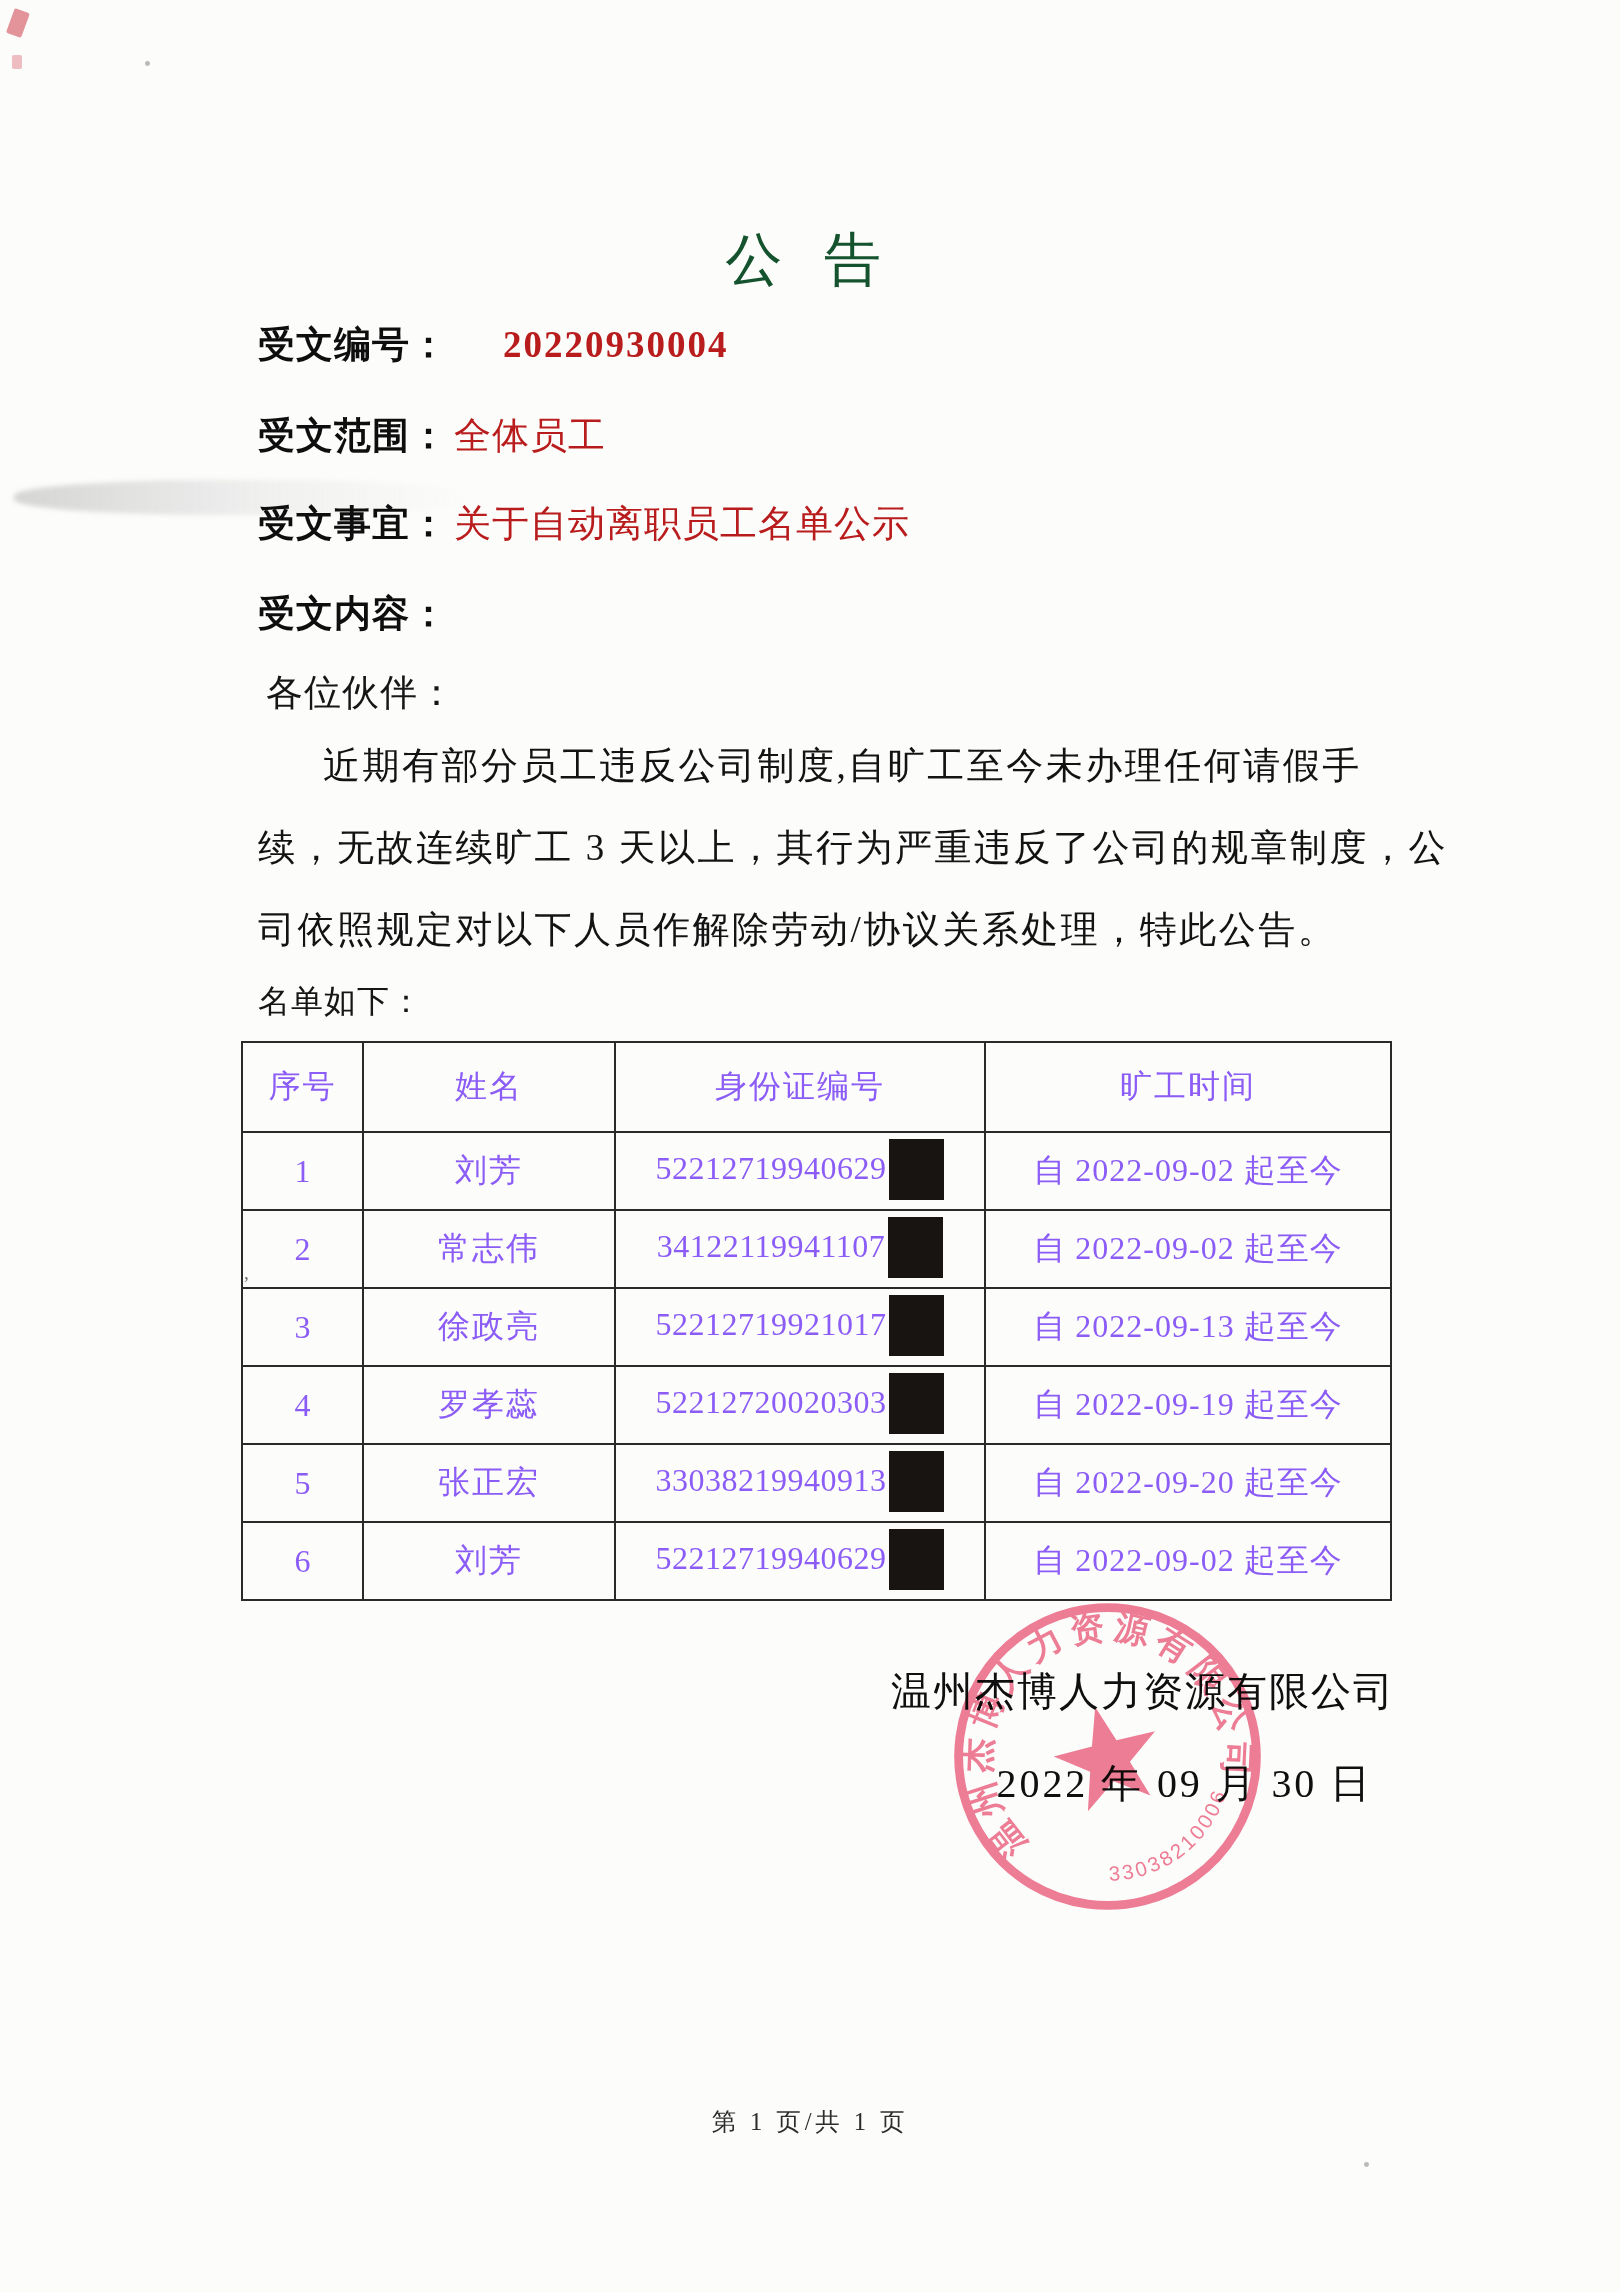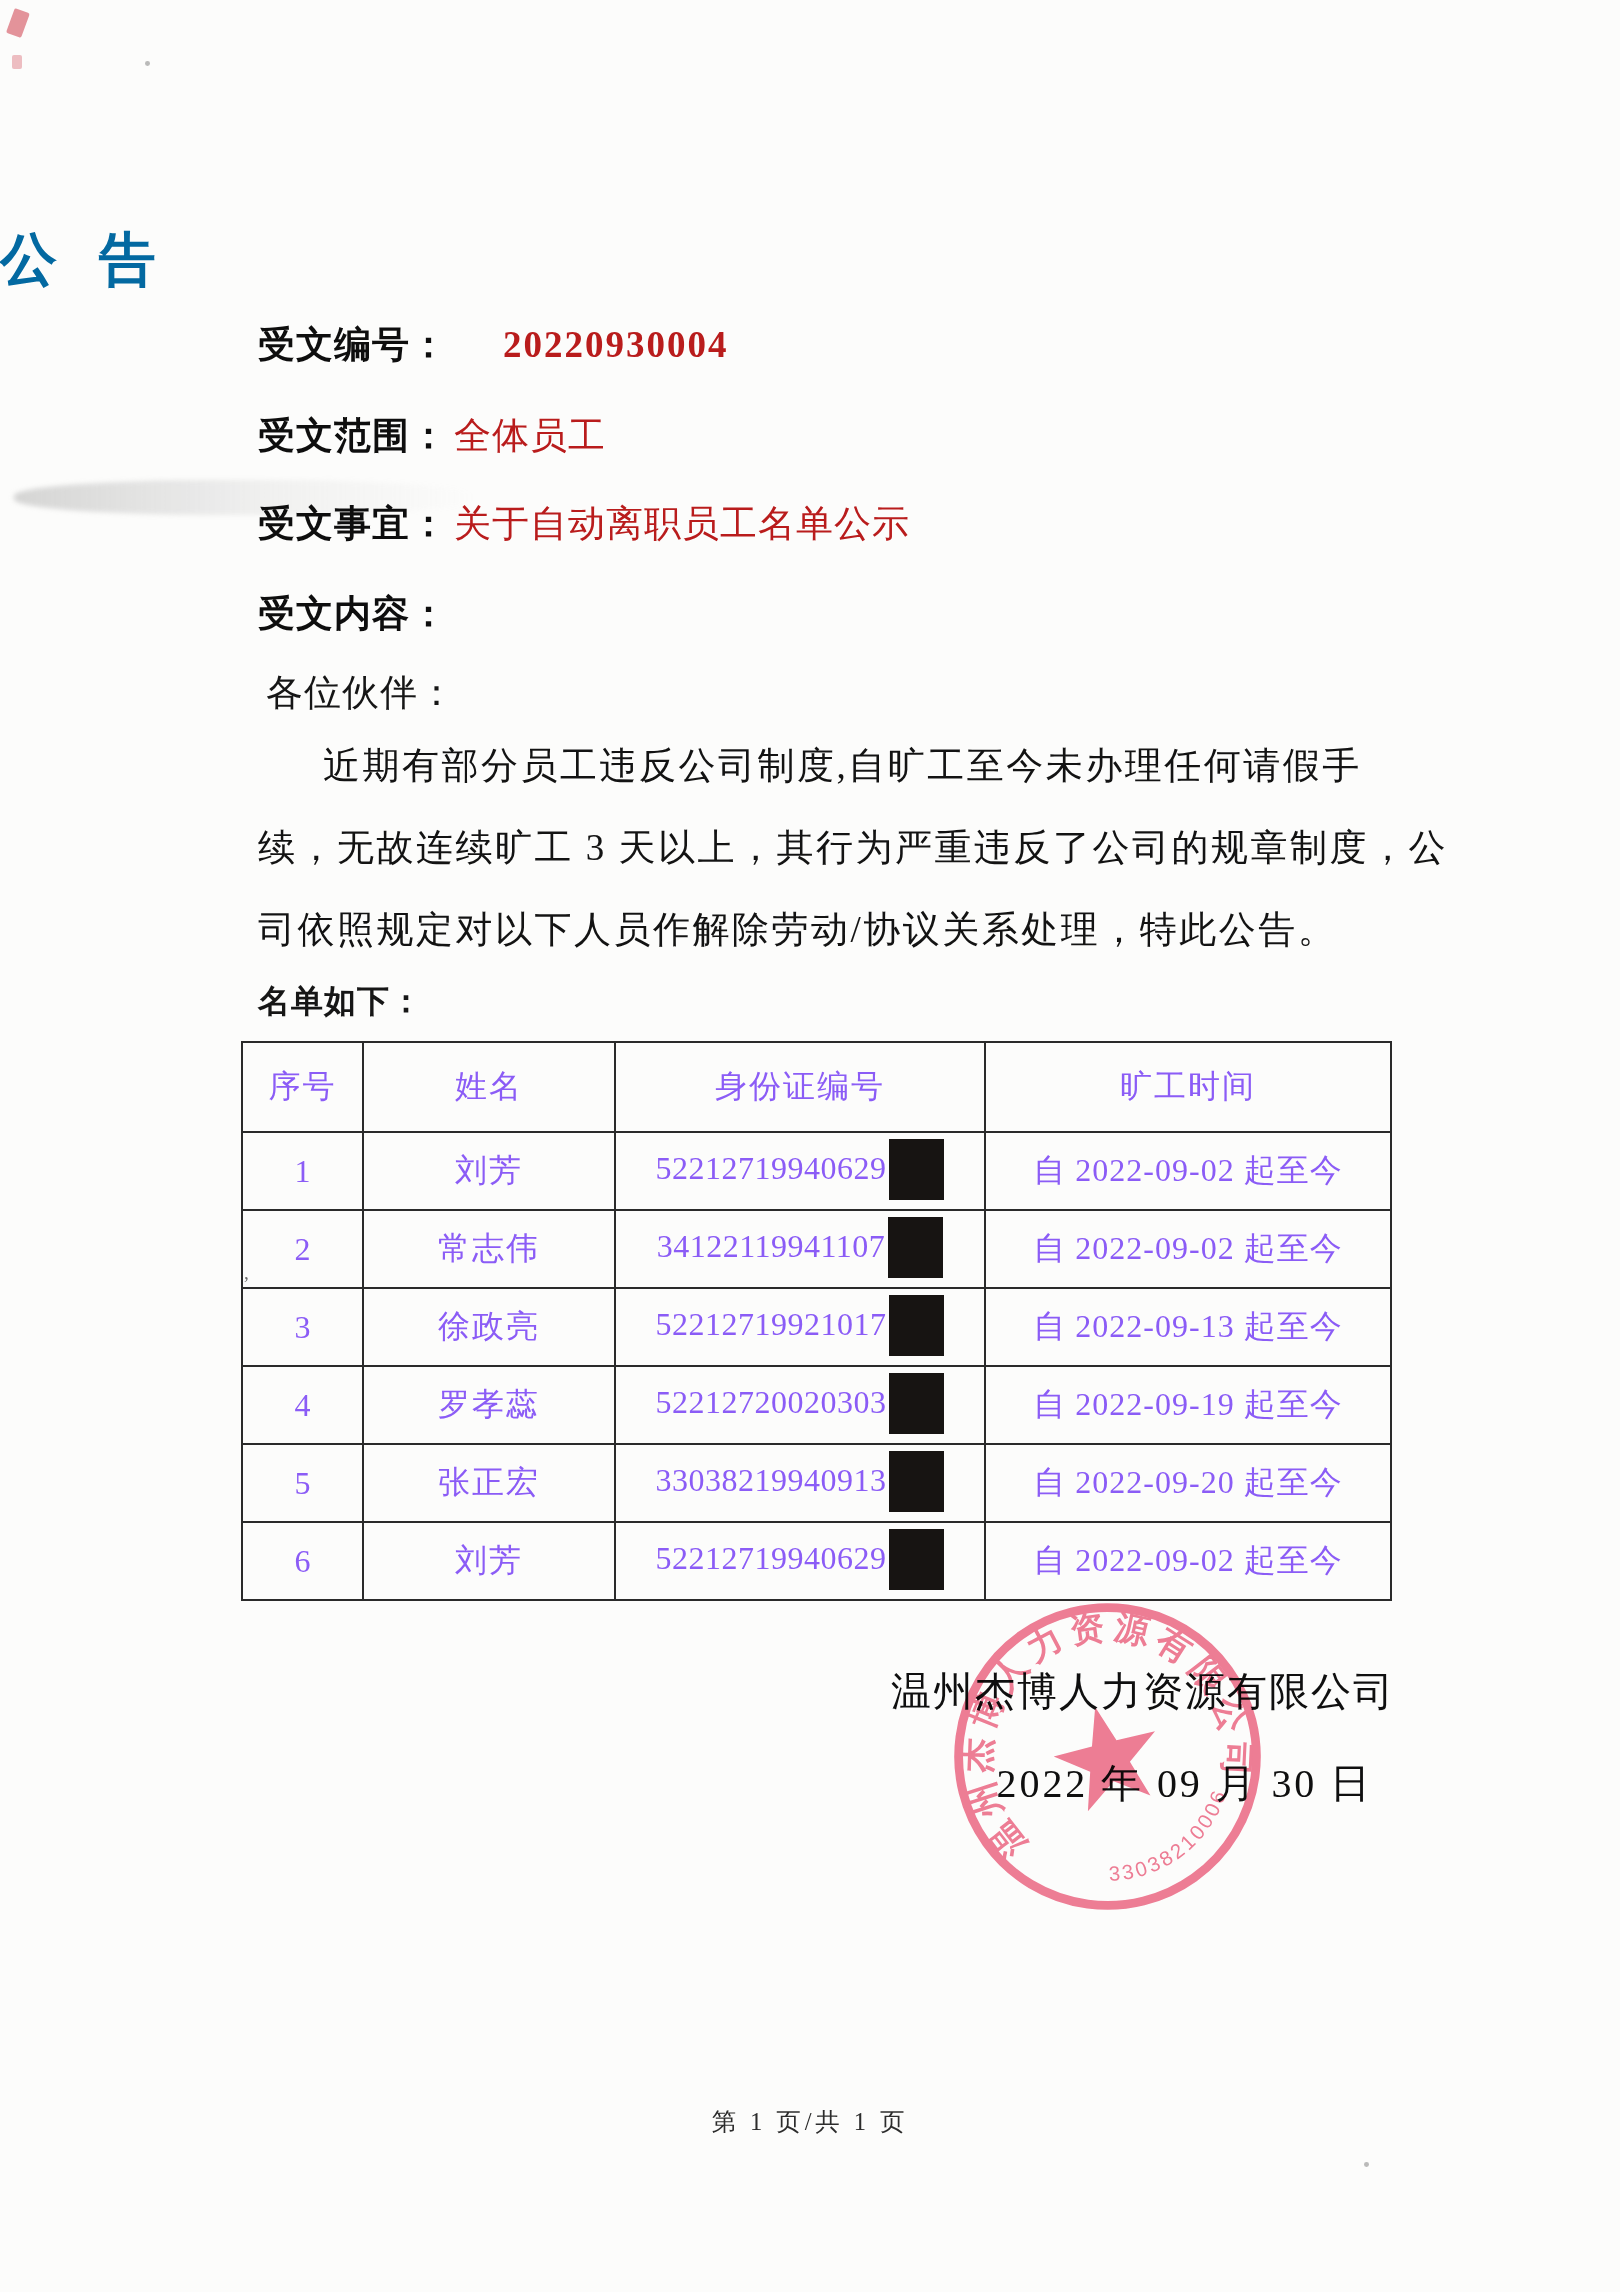--- a/index.html
+++ b/index.html
@@ -3,38 +3,38 @@
 <meta charset="utf-8">
 <style>
   html,body{margin:0;padding:0;background:#888;}
   .page{
     position:relative; width:1620px; height:2293px;
     background:#fcfcfb; overflow:hidden; margin:0 auto;
     font-family:"Liberation Serif","DejaVu Serif",serif; color:#161616;
   }
   .abs{position:absolute;}
   .doc-title{
-    top:222px; left:0; right:0; text-align:left;
-    font-size:57px; font-weight:bold; letter-spacing:13.7px; color:#0369a1;
+    top:222px; left:0; right:0; text-align:center;
+    font-size:57px; font-weight:normal; letter-spacing:13.7px; color:#14532d;
   }
   .field-row{left:258px; height:47px; line-height:47px; white-space:nowrap;}
   .field-label{
     font-family:Liberation Mono, monospace;
     font-weight:bold; font-size:37px; color:#0e0e0e; letter-spacing:1px;
   }
   .field-value{font-size:37px; color:#b91c1c; letter-spacing:1px;}
   .value-docno{margin-left:55px; font-weight:bold; letter-spacing:2px;}
   .value-plain{margin-left:5.9px;}
   .salutation{left:258px; top:668px; font-size:37px; letter-spacing:1px;margin-left:8px;}
   .body-line{font-size:37px; letter-spacing:2.5px; white-space:nowrap; color:#131313;}
   .bl1{left:323px; top:741px;}
   .bl2{left:258px; top:823px;}
   .bl3{left:258px; top:905px;}
   .list-intro{
-    left:258px; top:980px; font-size:32px; font-weight:bold;
+    left:258px; top:980px; font-size:32px; font-weight:normal;
     font-family:"Liberation Sans","DejaVu Sans",sans-serif; letter-spacing:1px;
   }
   table.roster{
     position:absolute; left:241px; top:1041px;
     border-collapse:collapse; table-layout:fixed;
     border:2.9px solid #2a2a2a; background:transparent;
   }
   table.roster td, table.roster th{
     border:2px solid #2a2a2a; text-align:center; vertical-align:middle;
     font-weight:normal; font-size:32px; color:#8b5cf6; padding:0;

